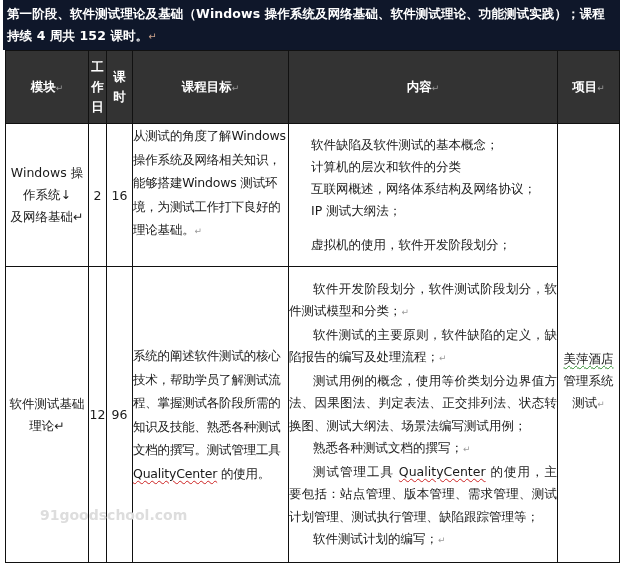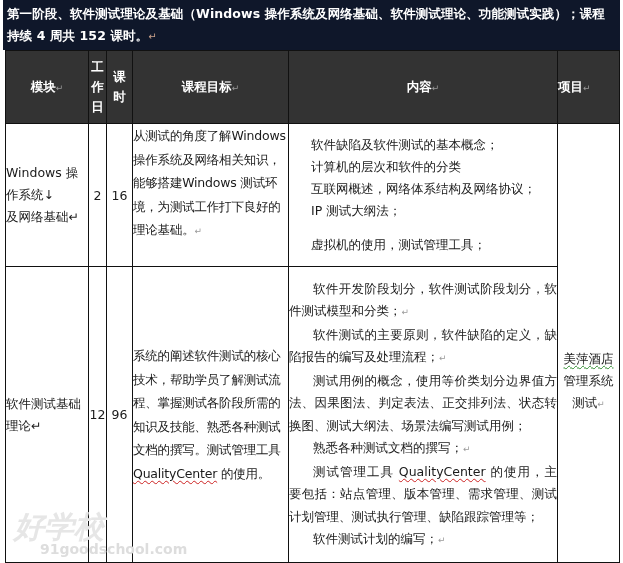--- a/index.html
+++ b/index.html
@@ -24,21 +24,21 @@
   table.course td, table.course th {
     border: 1.5px solid #111111; padding: 0; vertical-align: middle;
     font-size: 12.5px;
   }
   table.course thead th {
     background: #333333; color: #ffffff; font-weight: bold; height: 72px;
     text-align: center; font-size: 12.5px;
   }
   .mk { color: #9a9a9a; font-size: 9px; font-weight: normal; }
   th.vert { line-height: 20px; padding: 0 1px; }
-  td.center { text-align: left; line-height: 22px; }
+  td.center { text-align: center; line-height: 22px; }
   td.num { text-align: center; font-size: 13px; }
   td.goal { line-height: 23.5px; padding: 0 1px 0 2px; font-size: 12px; letter-spacing: -0.2px; }
   td.content { padding: 0 2px 0 3px; font-size: 12px; }
   .c1 p { margin: 0; line-height: 22px; padding-left: 22px; }
   .c1 p.gap { margin-top: 12px; }
   .c2 p { margin: 0; line-height: 22.5px; text-indent: 24px; text-align: justify; }
   td.project { text-align: center; line-height: 22px; font-size: 12px; }
   .squiggle { text-decoration: underline wavy #cc2222; text-decoration-thickness: 1px; text-underline-offset: 2px; }
   .squiggle-g { text-decoration: underline wavy #2e8b2e; text-decoration-thickness: 1px; text-underline-offset: 2px; }
   .watermark {
@@ -64,39 +64,39 @@
     <col style="width:269px">
     <col style="width:62px">
   </colgroup>
   <thead>
     <tr>
       <th><span>模块</span><span class="mk">↵</span></th>
       <th class="vert">工<br>作<br>日</th>
       <th class="vert">课<br>时</th>
       <th><span>课程目标</span><span class="mk">↵</span></th>
       <th><span>内容</span><span class="mk">↵</span></th>
-      <th style="text-align:left"><span>项目</span><span class="mk">↵</span></th>
+      <th style="text-align:center"><span>项目</span><span class="mk">↵</span></th>
     </tr>
   </thead>
   <tbody>
     <tr style="height:143px">
       <td class="center">
         <span>Windows 操</span><br>
         <span>作系统↓</span><br>
         <span>及网络基础↵</span>
       </td>
       <td class="num"><span>2</span></td>
       <td class="num"><span>16</span></td>
       <td class="goal" style="vertical-align:top"><span>从测试的角度了解Windows操作系统及网络相关知识，能够搭建Windows 测试环境，为测试工作打下良好的理论基础。</span><span class="mk">↵</span></td>
       <td class="content c1">
         <p>软件缺陷及软件测试的基本概念；</p>
         <p>计算机的层次和软件的分类</p>
         <p>互联网概述，网络体系结构及网络协议；</p>
         <p>IP 测试大纲法；</p>
-        <p class="gap">虚拟机的使用，测试管理工具；</p>
+        <p class="gap">虚拟机的使用，软件开发阶段划分；</p>
       </td>
       <td class="project" rowspan="2" style="vertical-align:middle; padding-top:76px">
         <span class="squiggle-g">美萍酒店</span><br>
         <span>管理系统</span><br>
         <span>测试</span><span class="mk">↵</span>
       </td>
     </tr>
     <tr style="height:296px">
       <td class="center">
         <span>软件测试基础</span><br>
@@ -113,15 +113,14 @@
         <p><span>测试用例的概念，使用等价类划分边界值方法、因果图法、判定表法、正交排列法、状态转换图、测试大纲法、场景法编写测试用例；</span></p>
         <p><span>熟悉各种测试文档的撰写；</span><span class="mk">↵</span></p>
         <p><span>测试管理工具 </span><span class="squiggle">QualityCenter</span><span> 的使用，主要包括：站点管理、版本管理、需求管理、测试计划管理、测试执行管理、缺陷跟踪管理等；</span></p>
         <p><span>软件测试计划的编写；</span><span class="mk">↵</span></p>
       </td>
     </tr>
   </tbody>
 </table>
 
 <div class="watermark">
-  <span>好学校</span>
   <span class="sub">91goodschool.com</span>
 </div>
 
 </body></html>

